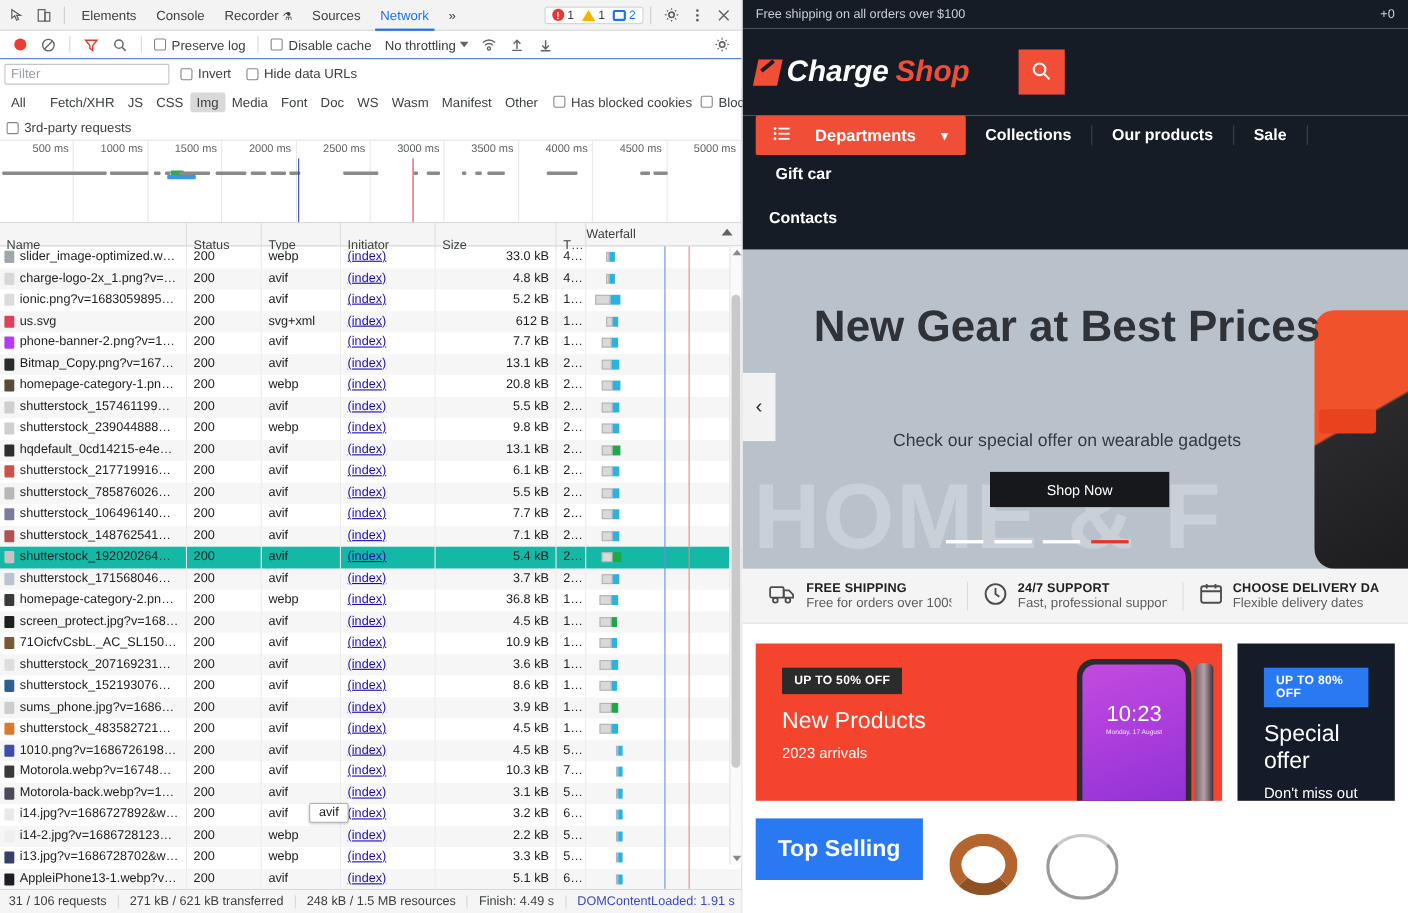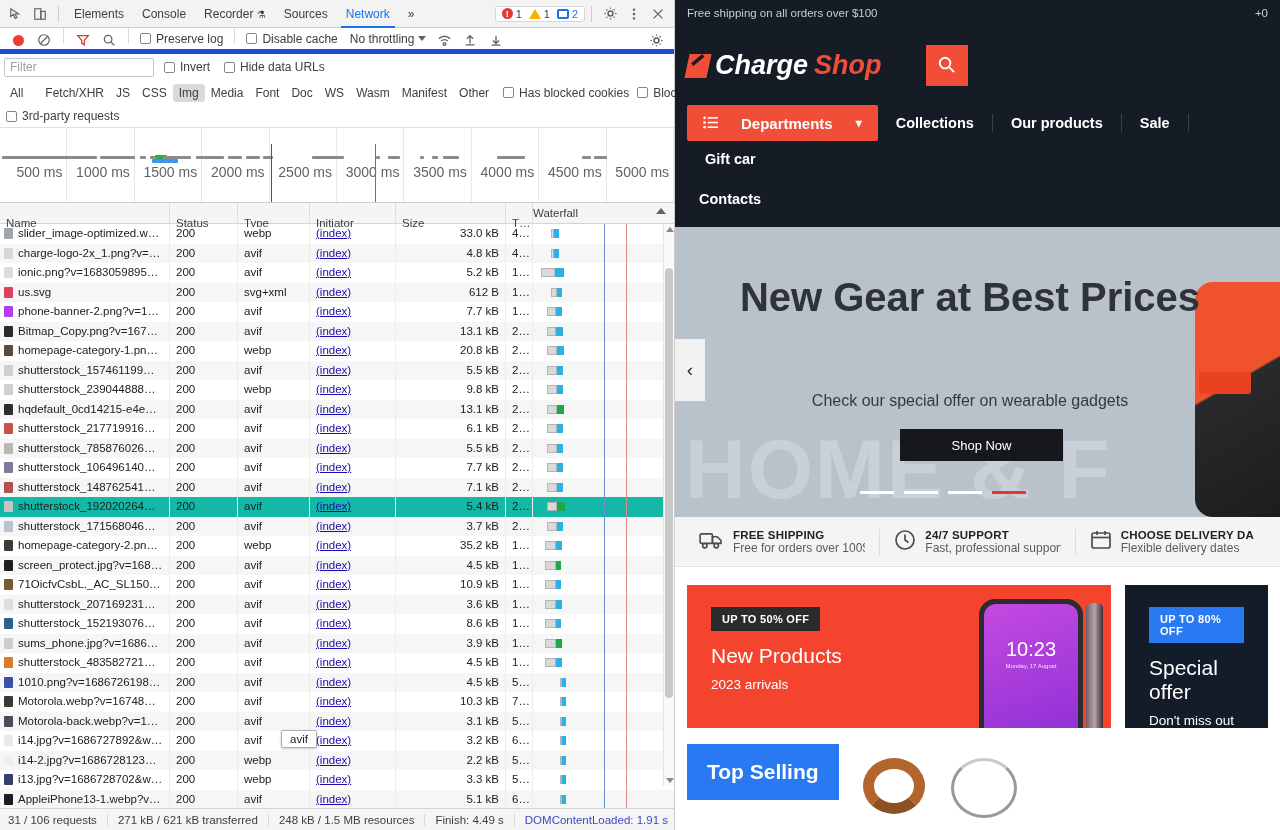--- a/index.html
+++ b/index.html
@@ -40,22 +40,22 @@
   .dt-spacer{flex:1}
   .badge-group{display:flex;align-items:center;gap:3px; border:1px solid #d6d6d6;border-radius:3px;padding:1px 4px;background:#fff;}
   .badge{display:flex;align-items:center;gap:3px;font-size:11px;color:#3c4043;padding:0 2px;}
   .badge.blue{color:#1a73e8;}
   .dot-err{width:11px;height:11px;border-radius:50%;background:#e53935;color:#fff;font-size:9px;display:flex;align-items:center;justify-content:center;font-weight:bold}
   .tri-warn{width:0;height:0;border-left:6px solid transparent;border-right:6px solid transparent;border-bottom:10px solid #f4b400;}
   .msg-box{width:12px;height:10px;border:2px solid #1a73e8;border-radius:2px;}
 
   
   .dt-ctrl {
-    height:26px; display:flex; gap:2px;
-    border-bottom:5px solid #1d4ed8; padding:0 6px; flex:0 0 26px; background:#fff;
+    height:26px; display:flex; align-items:center; gap:2px;
+    border-bottom:1px solid #1d4ed8; padding:0 6px; flex:0 0 26px; background:#fff;
   }
   .rec-circle{width:11px;height:11px;border-radius:50%;background:#ee3b33;}
   .ctrl-lbl{font-size:12px;color:#3c4043;white-space:nowrap;}
   .cbx{width:11px;height:11px;border:1px solid #868686;border-radius:2px;background:#fff;display:inline-block;flex:none;}
   .ctrl-item{display:flex;align-items:center;gap:5px;margin:0 4px;cursor:pointer;}
   .vsep{width:1px;height:15px;background:#d8d8d8;margin:0 5px;}
   .throttle{display:flex;align-items:center;gap:4px;cursor:pointer;color:#3c4043;}
   .caret{width:0;height:0;border-left:4px solid transparent;border-right:4px solid transparent;border-top:5px solid #5f6368;}
 
   
@@ -73,21 +73,21 @@
   .type-chip.sel{background:#d9d9d9;}
   .type-div{width:1px;height:14px;background:#d8d8d8;margin:0 5px;}
 
   
   .dt-3rd{height:23px;display:flex;align-items:center;padding:0 6px;gap:6px;flex:0 0 23px;border-bottom:1px solid #e0e0e0;}
 
   
   .dt-overview{height:75px;flex:0 0 75px;border-bottom:1px solid #d0d0d0;position:relative;background:#fff;overflow:hidden;}
   .ov-grid{position:absolute;inset:0;display:flex;}
   .ov-cell{flex:1 0 0;border-right:1px solid #e8e8e8;position:relative;}
-  .ov-cell span{position:absolute;right:4px;top:2px;font-size:14px;color:#5f6368;white-space:nowrap;margin-top:34px;}
+  .ov-cell span{position:absolute;right:4px;top:2px;font-size:10px;color:#5f6368;white-space:nowrap;}
   .ov-bars{position:absolute;left:0;right:0;top:24px;height:14px;}
   .ov-bar{position:absolute;height:3px;background:#8a8a8a;top:4px;border-radius:1px;}
   .ov-bar.c{background:#3a97e8;}
   .ov-bar.g{background:#2fa84f;}
   .ov-line{position:absolute;top:16px;bottom:0;width:1px;}
   .ov-line.blue{background:#3b48c4;}
   .ov-line.red{background:#e33e3e;}
 
   
   .dt-tablewrap{flex:1 1 auto;overflow:hidden;position:relative;}
@@ -726,21 +726,21 @@
             </div>
           </div>
           <div class="net-row">
             <div class="col-name">
               <span class="fico" style="background:#3b3b3b"></span>
               <span class="nm">homepage-category-2.pn…</span>
             </div>
             <div class="col-status">200</div>
             <div class="col-type">webp</div>
             <div class="col-init"><span class="init-link">(index)</span></div>
-            <div class="col-size">35.2 kB</div>
+            <div class="col-size">36.8 kB</div>
             <div class="col-time">1…</div>
             <div class="col-wf">
               <span class="wf-bar wf-wait" style="left:12px;width:11px"></span>
               <span class="wf-bar wf-dl" style="left:23px;width:6px"></span>
             </div>
           </div>
           <div class="net-row">
             <div class="col-name">
               <span class="fico" style="background:#1f1f1f"></span>
               <span class="nm">screen_protect.jpg?v=168…</span>

